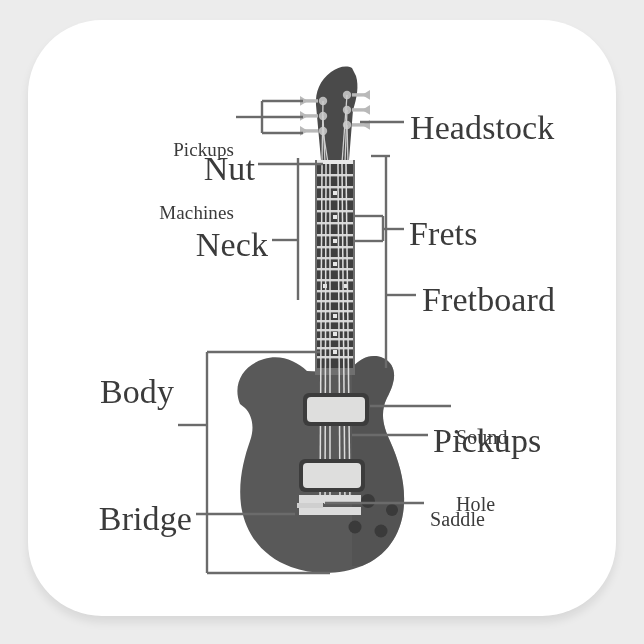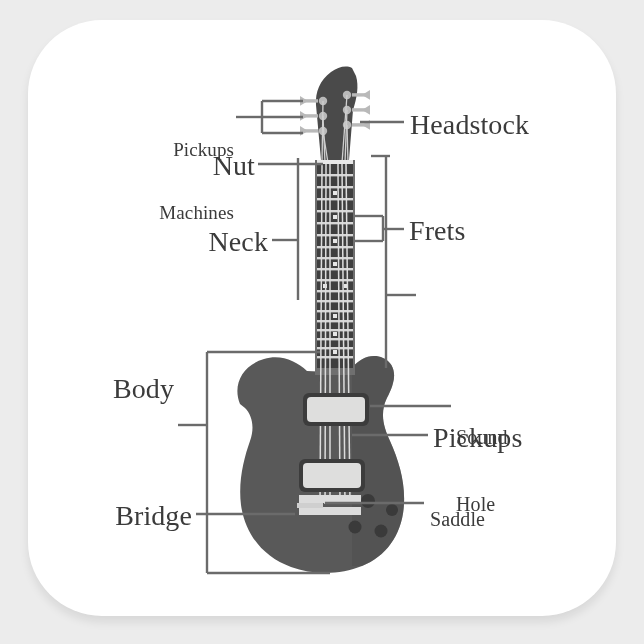--- a/index.html
+++ b/index.html
@@ -46,21 +46,21 @@
     overflow: visible;
   }
   .lbl {
     position: absolute;
     color: #3b3b3b;
     font-family: "Liberation Serif", "DejaVu Serif", serif;
     white-space: pre;
     line-height: 1.12;
     letter-spacing: 0.1px;
   }
-  .lbl-lg { font-size: 28px; }
+  .lbl-lg { font-size: 34px; }
   .lbl-md { font-size: 19px; }
   .lbl-sm { font-size: 20px; }
   .ta-right { text-align: right; }
   .ta-left { text-align: left; }
 </style>
 </head>
 <body>
 
 <div id="stage">
 
@@ -274,20 +274,21 @@
     </div>
 
     <div class="lbl lbl-lg ta-left" style="left:410px; top:109px;">Headstock</div>
 
     <div class="lbl lbl-lg ta-right" style="left:150px; top:150px; width:105px;">Nut</div>
 
     <div class="lbl lbl-lg ta-right" style="left:140px; top:226px; width:128px;">Neck</div>
 
     <div class="lbl lbl-lg ta-left" style="left:409px; top:215px;">Frets</div>
 
+    <div class="lbl lbl-lg ta-left" style="left:422px; top:281px;">Fretboard</div>
 
     <div class="lbl lbl-lg ta-right" style="left:52px; top:373px; width:122px;">Body</div>
 
     <div class="lbl lbl-sm ta-left" style="left:456px; top:381px;">
       <div>Sound</div>
       <div>Hole</div>
     </div>
 
     <div class="lbl lbl-lg ta-left" style="left:433px; top:422px;">Pickups</div>
 

